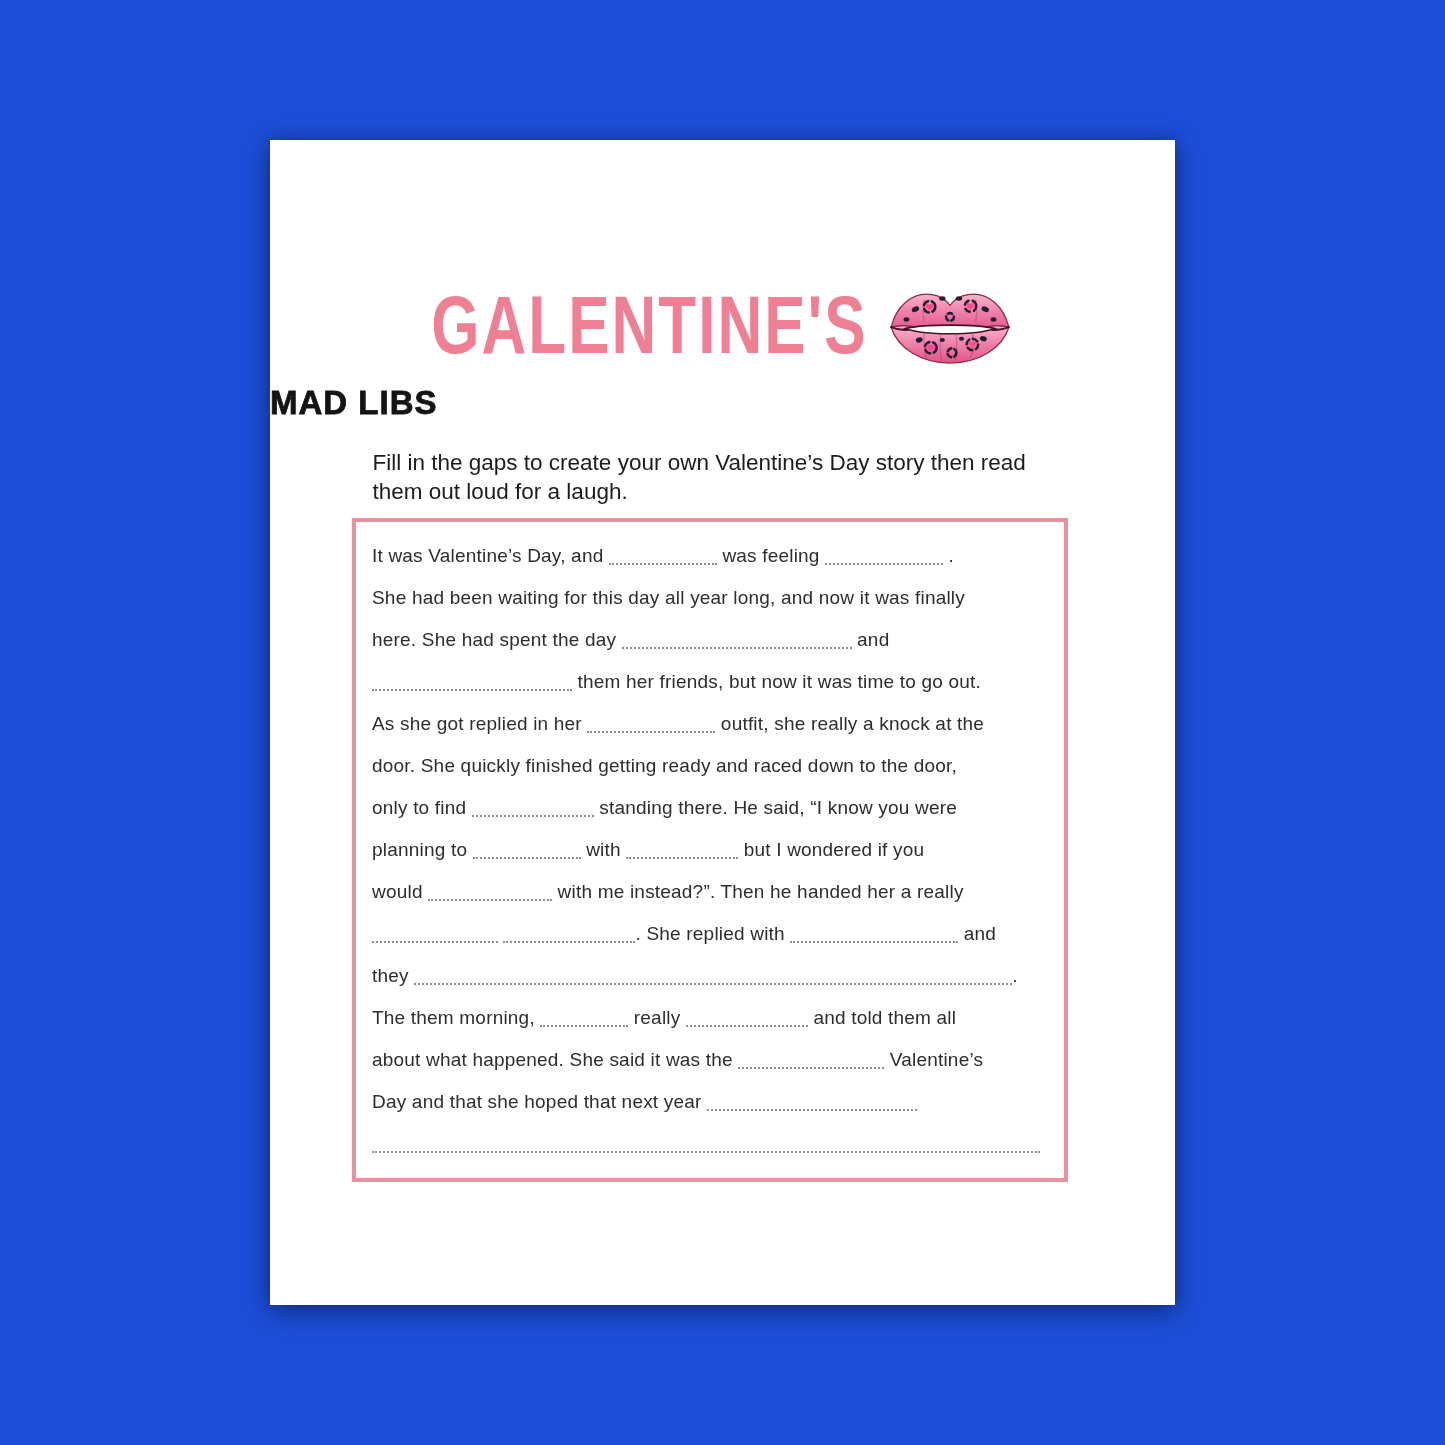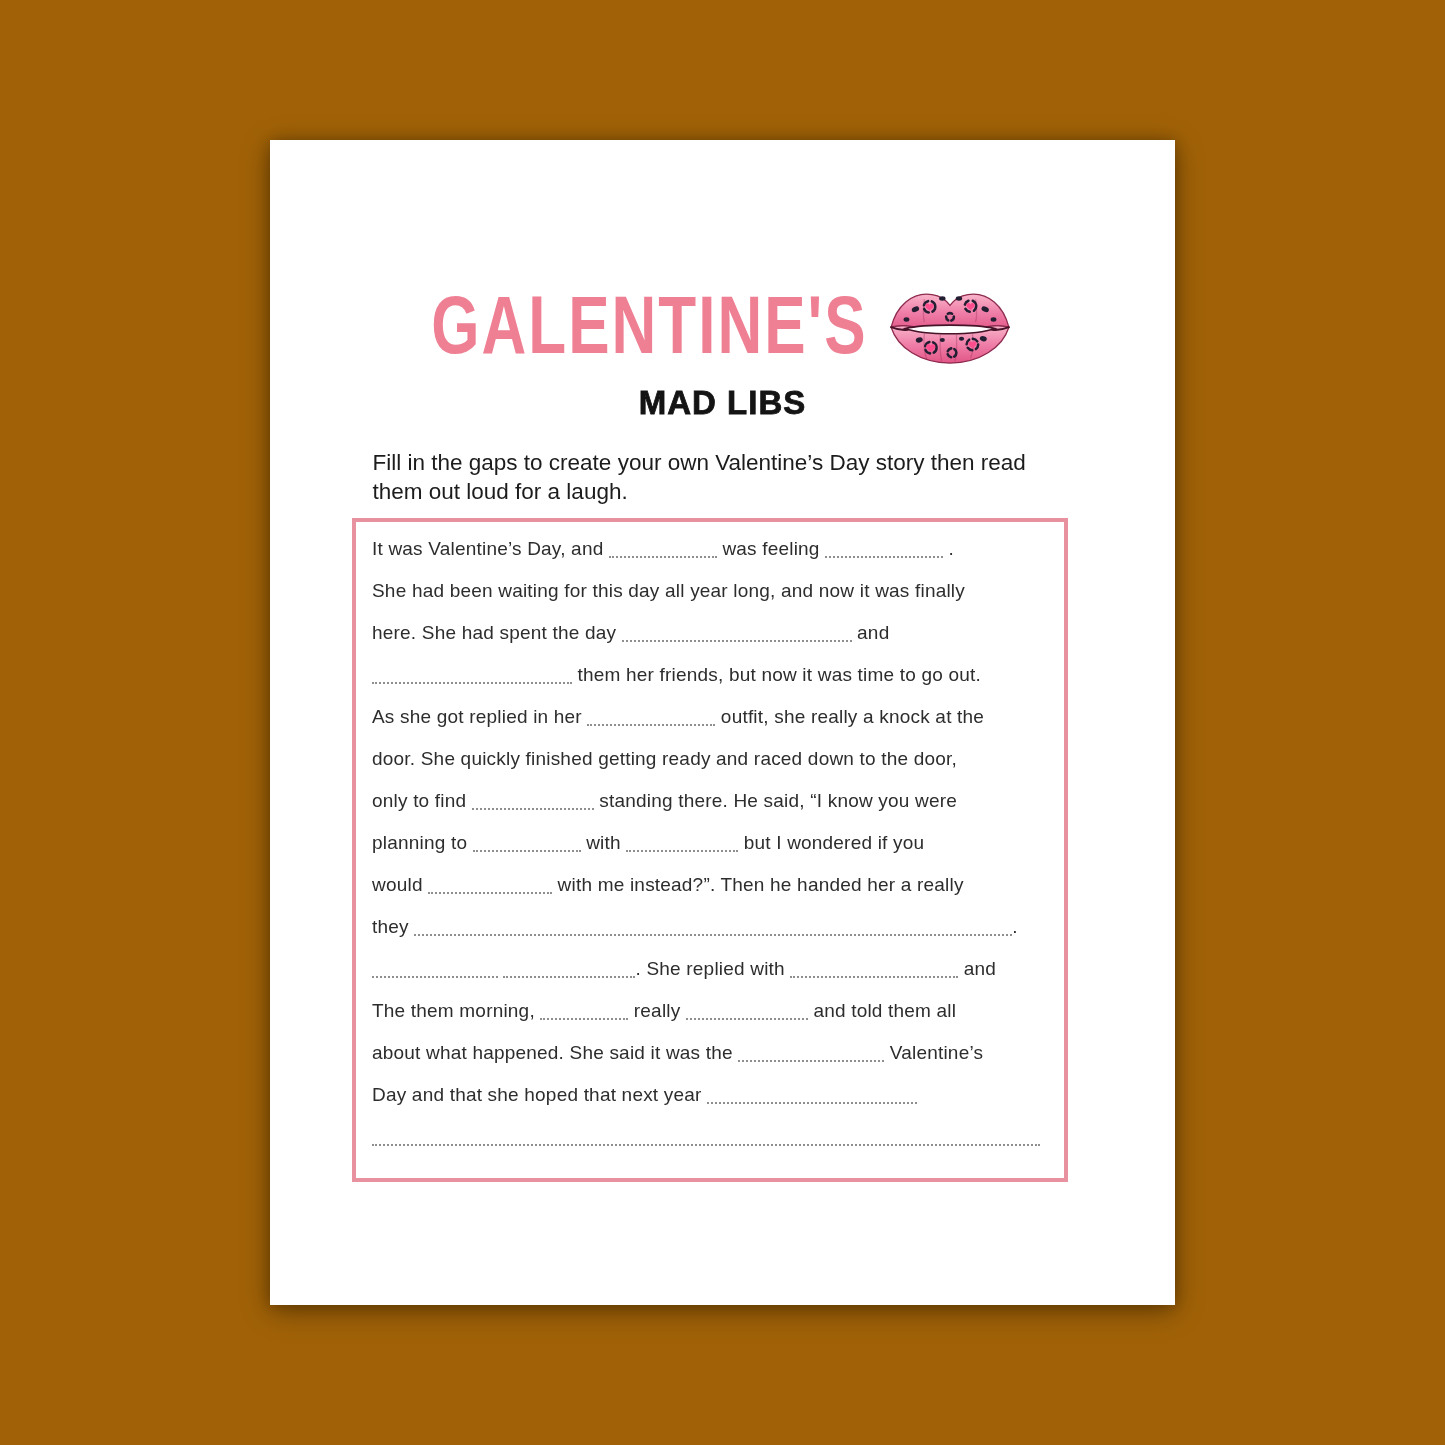--- a/index.html
+++ b/index.html
@@ -1,29 +1,29 @@
 <!DOCTYPE html>
 <html style="--title-pink: #ef7f93; --border-pink: #e8929f; --body-text: #2d2d2d; --heading-black: #141414; --blank-gray: #8f8f8f;"><head>
 <meta charset="utf-8">
 <style>
   html,body{margin:0;padding:0;background:#ffffff;}
-  .canvas{position:relative;width:1445px;height:1445px;background:#a16207;overflow:hidden;
+  .canvas{position:relative;width:1445px;height:1445px;background:#1d4ed8;overflow:hidden;
           font-family:"Liberation Sans",sans-serif;}
   .page{position:absolute;left:270px;top:140px;width:905px;height:1165px;background:#ffffff;
         box-shadow:0 6px 26px rgba(0,0,0,0.40), 0 0 12px rgba(0,0,0,0.18);}
   .title-row{margin-top:134px;display:flex;justify-content:center;align-items:center;gap:18px;height:100px;}
   .title{margin:0;font-size:62px;font-weight:700;color:var(--title-pink);letter-spacing:2px;
          transform:scaleY(1.32);white-space:nowrap;}
   .lips{flex:0 0 auto;}
-  .subtitle{margin:10px 0 0;text-align:center;font-size:33px;font-weight:700;letter-spacing:1px;
+  .subtitle{margin:10px 0 0;font-size:33px;font-weight:700;letter-spacing:1px;
             color:var(--heading-black);-webkit-text-stroke:0.8px var(--heading-black);}
   .instructions{margin:26px auto 0;max-width:700px;text-align:left;font-size:22.5px;line-height:29px;
                 color:#1c1c1c;}
   .story-box{box-sizing:border-box;margin-left:82px;margin-top:12px;width:716px;height:664px;
-             border:4px solid var(--border-pink);padding:6px 16px 11px 16px;background:#ffffff;}
+             border:4px solid var(--border-pink);padding:13px 16px 11px 16px;background:#ffffff;}
   .story-line{height:42px;line-height:42px;font-size:19px;color:var(--body-text);white-space:nowrap;
               letter-spacing:0.2px;}
   .blank{display:inline-block;height:15px;border-bottom:2px dotted var(--blank-gray);vertical-align:-3px;}
 </style>
 </head>
 <body>
 
 <div class="canvas">
   <div class="page">
 
@@ -93,22 +93,22 @@
     <div class="story-box" id="story-box">
         <div class="story-line"><span>It was Valentine’s Day, and </span><span class="blank" style="width: 108px;"></span><span> was feeling </span><span class="blank" style="width: 118px;"></span><span> .</span></div>
         <div class="story-line"><span>She had been waiting for this day all year long, and now it was finally</span></div>
         <div class="story-line"><span>here. She had spent the day </span><span class="blank" style="width: 230px;"></span><span> and</span></div>
         <div class="story-line"><span class="blank" style="width: 200px;"></span><span> them her friends, but now it was time to go out.</span></div>
         <div class="story-line"><span>As she got replied in her </span><span class="blank" style="width: 128px;"></span><span> outfit, she really a knock at the</span></div>
         <div class="story-line"><span>door. She quickly finished getting ready and raced down to the door,</span></div>
         <div class="story-line"><span>only to find </span><span class="blank" style="width: 122px;"></span><span> standing there.  He said, “I know you were</span></div>
         <div class="story-line"><span>planning to </span><span class="blank" style="width: 108px;"></span><span> with </span><span class="blank" style="width: 112px;"></span><span> but I wondered if you</span></div>
         <div class="story-line"><span>would </span><span class="blank" style="width: 124px;"></span><span> with me instead?”. Then he handed her a really</span></div>
+        <div class="story-line"><span class="blank" style="width: 126px;"></span><span>  </span><span class="blank" style="width: 132px;"></span><span>. She replied with </span><span class="blank" style="width: 168px;"></span><span> and</span></div>
         <div class="story-line"><span>they </span><span class="blank" style="width: 598px;"></span><span>.</span></div>
-        <div class="story-line"><span class="blank" style="width: 126px;"></span><span>  </span><span class="blank" style="width: 132px;"></span><span>. She replied with </span><span class="blank" style="width: 168px;"></span><span> and</span></div>
         <div class="story-line"><span>The them morning, </span><span class="blank" style="width: 88px;"></span><span> really </span><span class="blank" style="width: 122px;"></span><span> and told them all</span></div>
         <div class="story-line"><span>about what happened. She said it was the </span><span class="blank" style="width: 146px;"></span><span> Valentine’s</span></div>
         <div class="story-line"><span>Day and that she hoped that next year </span><span class="blank" style="width: 210px;"></span></div>
         <div class="story-line"><span class="blank" style="width: 668px;"></span></div>
       </div>
 
   </div>
 </div>
 
 </body></html>

